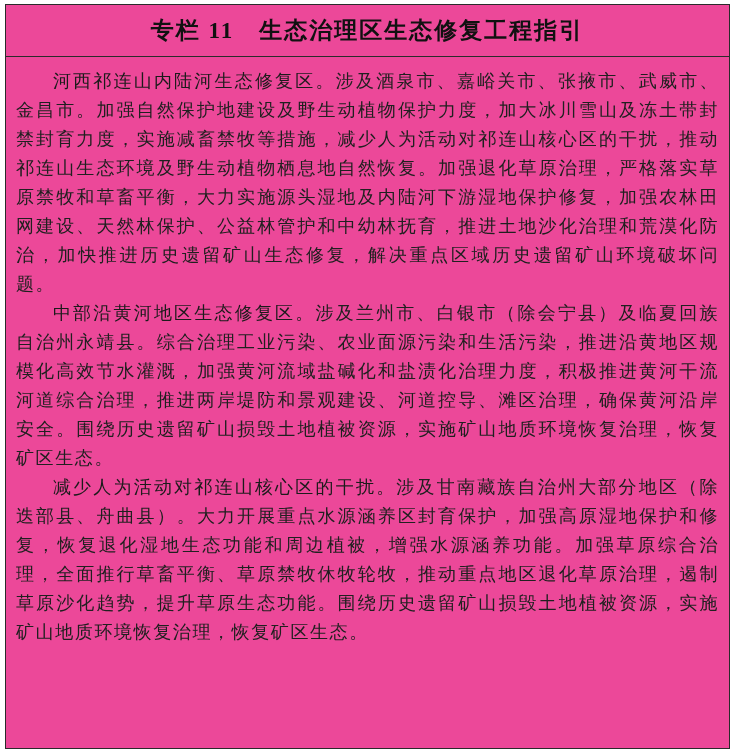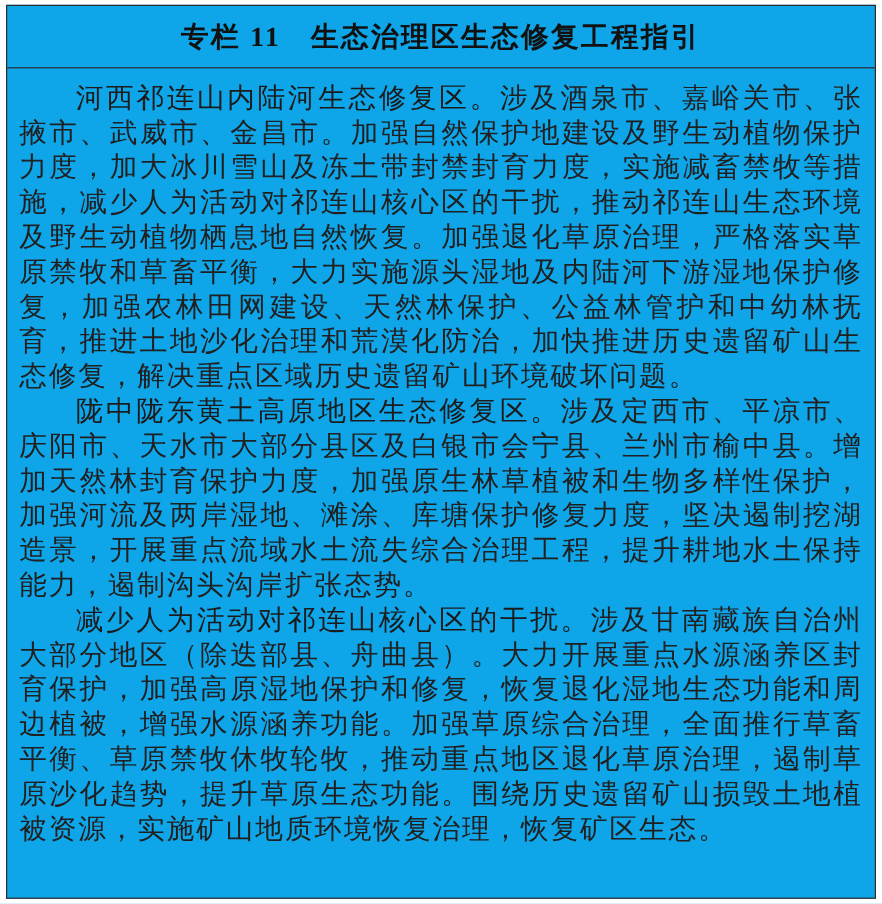--- a/index.html
+++ b/index.html
@@ -13,21 +13,21 @@
     position: relative;
     font-family: "Liberation Serif", "DejaVu Serif", serif;
   }
   .panel {
     position: absolute;
     left: 5px;
     top: 4px;
     right: 5px;
     bottom: 4px;
     border: 1.5px solid #2b2b2b;
-    background: #0ea5e9;
+    background: #ec4899;
     display: flex;
     flex-direction: column;
     box-sizing: border-box;
   }
   .panel-title-row {
     height: 52px;
     flex: 0 0 52px;
     display: flex;
     align-items: center;
     justify-content: center;
@@ -42,36 +42,36 @@
     white-space: nowrap;
   }
   .panel-body {
     flex: 1 1 auto;
     padding: 10px 10px 6px 10px;
     overflow: hidden;
   }
   .para {
     margin: 0;
     text-indent: 2.05em;
-    font-size: 23px;
+    font-size: 18px;
     line-height: 29px;
     text-align: justify;
     color: #202020;
     letter-spacing: 1.6px;
   }
   .para-lead {
     color: #1b1b1b;
   }
 </style>
 </head>
 <body>
 
 <div class="panel">
   <div class="panel-title-row">
     <span class="panel-title">专栏 11　生态治理区生态修复工程指引</span>
   </div>
   <div class="panel-body">
     <p class="para"><span class="para-lead">河西祁连山内陆河生态修复区。</span><span>涉及酒泉市、嘉峪关市、张掖市、武威市、金昌市。加强自然保护地建设及野生动植物保护力度，加大冰川雪山及冻土带封禁封育力度，实施减畜禁牧等措施，减少人为活动对祁连山核心区的干扰，推动祁连山生态环境及野生动植物栖息地自然恢复。加强退化草原治理，严格落实草原禁牧和草畜平衡，大力实施源头湿地及内陆河下游湿地保护修复，加强农林田网建设、天然林保护、公益林管护和中幼林抚育，推进土地沙化治理和荒漠化防治，加快推进历史遗留矿山生态修复，解决重点区域历史遗留矿山环境破坏问题。</span></p>
-    <p class="para"><span class="para-lead">陇中陇东黄土高原地区生态修复区。</span><span>涉及定西市、平凉市、庆阳市、天水市大部分县区及白银市会宁县、兰州市榆中县。增加天然林封育保护力度，加强原生林草植被和生物多样性保护，加强河流及两岸湿地、滩涂、库塘保护修复力度，坚决遏制挖湖造景，开展重点流域水土流失综合治理工程，提升耕地水土保持能力，遏制沟头沟岸扩张态势。</span></p>
+    <p class="para"><span class="para-lead">中部沿黄河地区生态修复区。</span><span>涉及兰州市、白银市（除会宁县）及临夏回族自治州永靖县。综合治理工业污染、农业面源污染和生活污染，推进沿黄地区规模化高效节水灌溉，加强黄河流域盐碱化和盐渍化治理力度，积极推进黄河干流河道综合治理，推进两岸堤防和景观建设、河道控导、滩区治理，确保黄河沿岸安全。围绕历史遗留矿山损毁土地植被资源，实施矿山地质环境恢复治理，恢复矿区生态。</span></p>
     <p class="para"><span class="para-lead">减少人为活动对祁连山核心区的干扰。</span><span>涉及甘南藏族自治州大部分地区（除迭部县、舟曲县）。大力开展重点水源涵养区封育保护，加强高原湿地保护和修复，恢复退化湿地生态功能和周边植被，增强水源涵养功能。加强草原综合治理，全面推行草畜平衡、草原禁牧休牧轮牧，推动重点地区退化草原治理，遏制草原沙化趋势，提升草原生态功能。围绕历史遗留矿山损毁土地植被资源，实施矿山地质环境恢复治理，恢复矿区生态。</span></p>
 
   </div>
 </div>
 
 </body></html>

